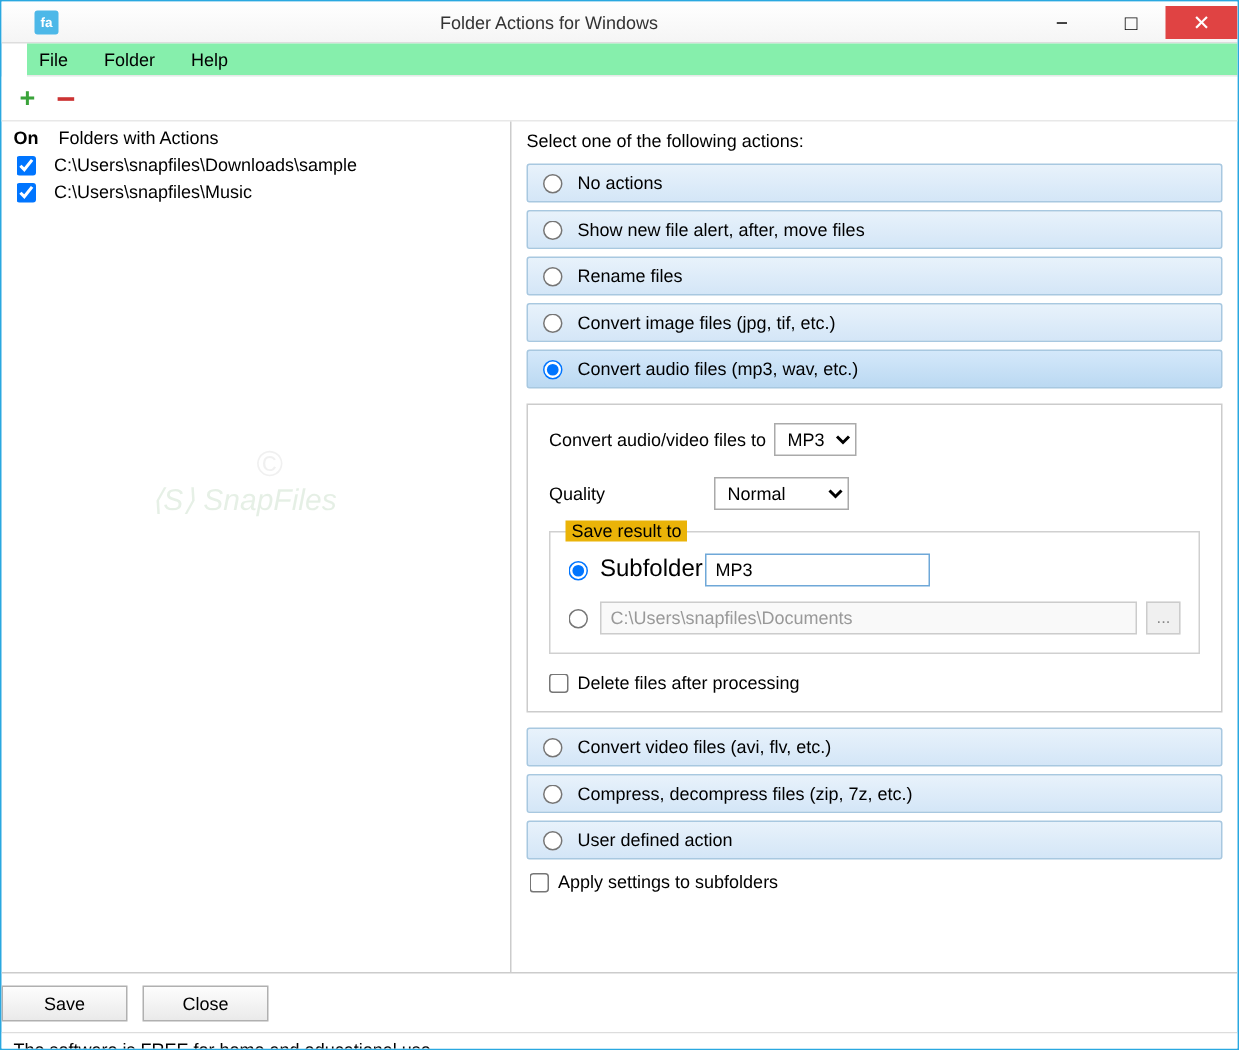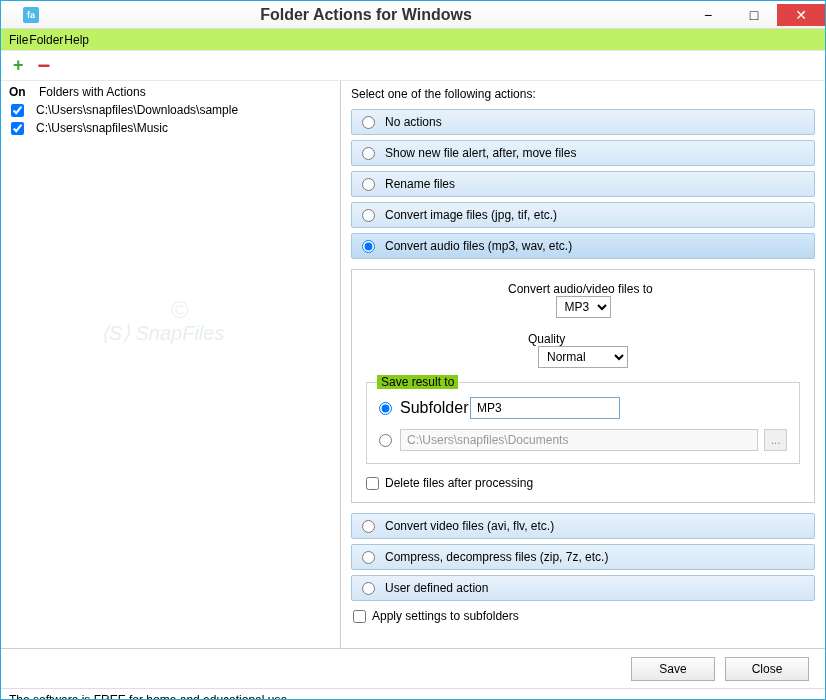--- a/index.html
+++ b/index.html
@@ -30,43 +30,43 @@
       align-items: center;
       justify-content: center;
       color: #fff;
       font-size: 9px;
       font-weight: bold;
       margin-right: 8px;
     }
     .title-text {
       flex: 1;
       text-align: center;
-      font-size: 16px;
+      font-size: 12px;
       color: #333;
-      font-weight: bold;
     }
     .win-controls { display: flex; }
     .win-btn {
       width: 46px;
       height: 22px;
       display: flex;
       align-items: center;
       justify-content: center;
       font-size: 14px;
       cursor: pointer;
     }
     .win-btn.close { background: #e04343; color: #fff; width: 48px; }
     .menubar {
       height: 22px;
-      background: #bef264;
+      background: #86efac;
       border-bottom: 1px solid #e8e8e8;
       display: flex;
       align-items: center;
       padding-left: 8px;
-      gap: 1px;
+      gap: 24px;
+      margin-left: 17px;
     }
     .menu-item { cursor: pointer; font-size: 12px; }
     .toolbar {
       height: 30px;
       background: #fff;
       border-bottom: 1px solid #e8e8e8;
       display: flex;
       align-items: center;
       padding-left: 12px;
       gap: 14px;
@@ -143,40 +143,39 @@
     }
     .action-details {
       border: 1px solid #ccc;
       padding: 12px 14px;
       margin: 10px 0;
     }
     .detail-row {
       display: flex;
       align-items: center;
       margin-bottom: 14px;
-      flex-direction: column;
     }
     .detail-label { width: 150px; font-size: 12px; }
     select {
       padding: 2px 4px;
       font-size: 12px;
       border: 1px solid #aaa;
       background: #fff;
     }
     .fieldset {
       border: 1px solid #d0d0d0;
       padding: 14px 12px 12px;
       margin-top: 8px;
       position: relative;
     }
     .fieldset-legend {
       position: absolute;
       top: -8px;
       left: 10px;
-      background: #84cc16;
+      background: #eab308;
       padding: 0 4px;
       font-size: 12px;
     }
     .radio-row {
       display: flex;
       align-items: center;
       margin-bottom: 10px;
     }
     .radio-row input[type="radio"] { margin-right: 8px; }
     .radio-label { width: 70px; font-size: 16px; }
@@ -213,21 +212,20 @@
       display: flex;
       align-items: center;
       margin-top: 8px;
       padding-left: 2px;
       font-size: 12px;
     }
     .subfolders-row input { margin-right: 6px; }
     .bottom-buttons {
       height: 40px;
       display: flex;
-      justify-content: flex-end;
       align-items: center;
       padding-right: 16px;
       gap: 10px;
       border-bottom: 1px solid #ddd;
     }
     .btn {
       width: 84px;
       height: 24px;
       border: 1px solid #b0b0b0;
       background: linear-gradient(#fdfdfd, #eaeaea);

